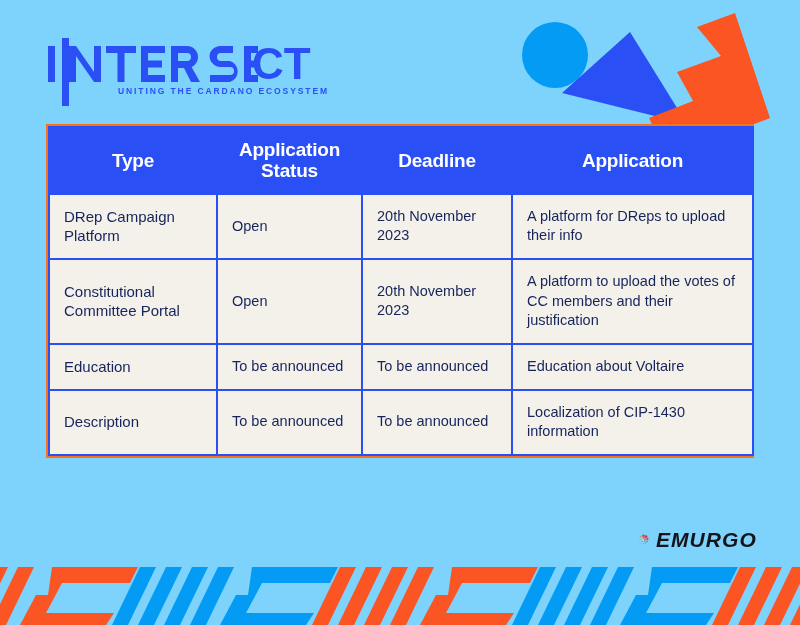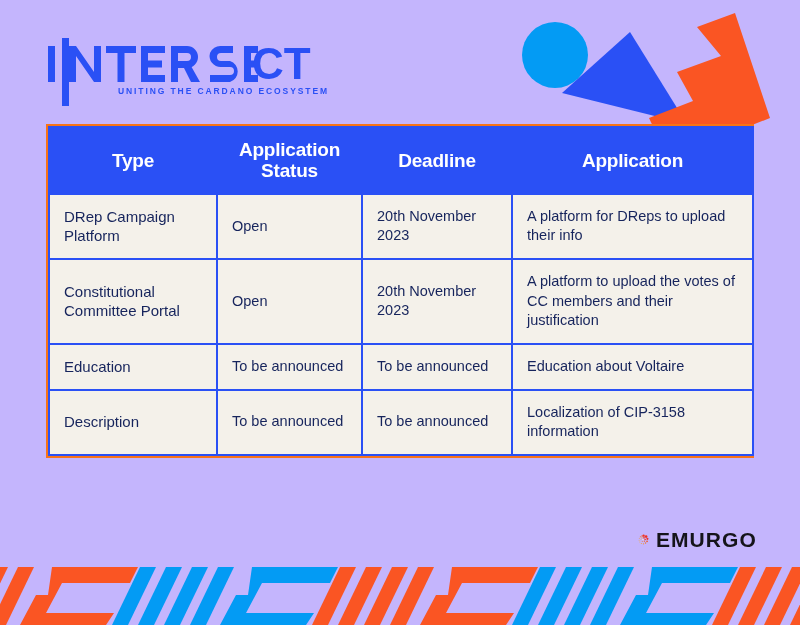--- a/index.html
+++ b/index.html
@@ -13,21 +13,21 @@
     background: #f4f1ea;
     font-family: "Liberation Sans", sans-serif;
     overflow: hidden;
     position: relative;
   }
 
   .canvas {
     position: relative;
     width: 800px;
     height: 625px;
-    background: #c4b5fd;
+    background: #7dd3fc;
     overflow: hidden;
   }
 
   
   .deco-circle {
     position: absolute;
     left: 522px;
     top: 22px;
     width: 66px;
     height: 66px;
@@ -124,20 +124,21 @@
 
   
   .emurgo {
     position: absolute;
     left: 637px;
     top: 519px;
     width: 120px;
     height: 42px;
     display: flex;
     align-items: center;
+    font-style: italic;
   }
   .emurgo-word {
     font-size: 21px;
     font-weight: bold;
     letter-spacing: 1.1px;
     color: #15141a;
     margin-left: 6px;
     font-family: "Liberation Sans", sans-serif;
   }
 
@@ -234,21 +235,21 @@
         <tr>
           <td class="type-cell">Education</td>
           <td>To be announced</td>
           <td>To be announced</td>
           <td>Education about Voltaire</td>
         </tr>
         <tr>
           <td class="type-cell">Description</td>
           <td>To be announced</td>
           <td>To be announced</td>
-          <td>Localization of CIP-3158 information</td>
+          <td>Localization of CIP-1430 information</td>
         </tr>
       </tbody>
     </table>
   </div>
 
   <div class="emurgo">
     <svg width="34" height="34" viewBox="0 0 34 34">
       <circle cx="17.5" cy="5.5" r="3.1" fill="#ef3124"></circle>
       <circle cx="24.0" cy="8.0" r="3.4" fill="#ef3124"></circle>
       <circle cx="27.5" cy="14.0" r="2.8" fill="#ef3124"></circle>

